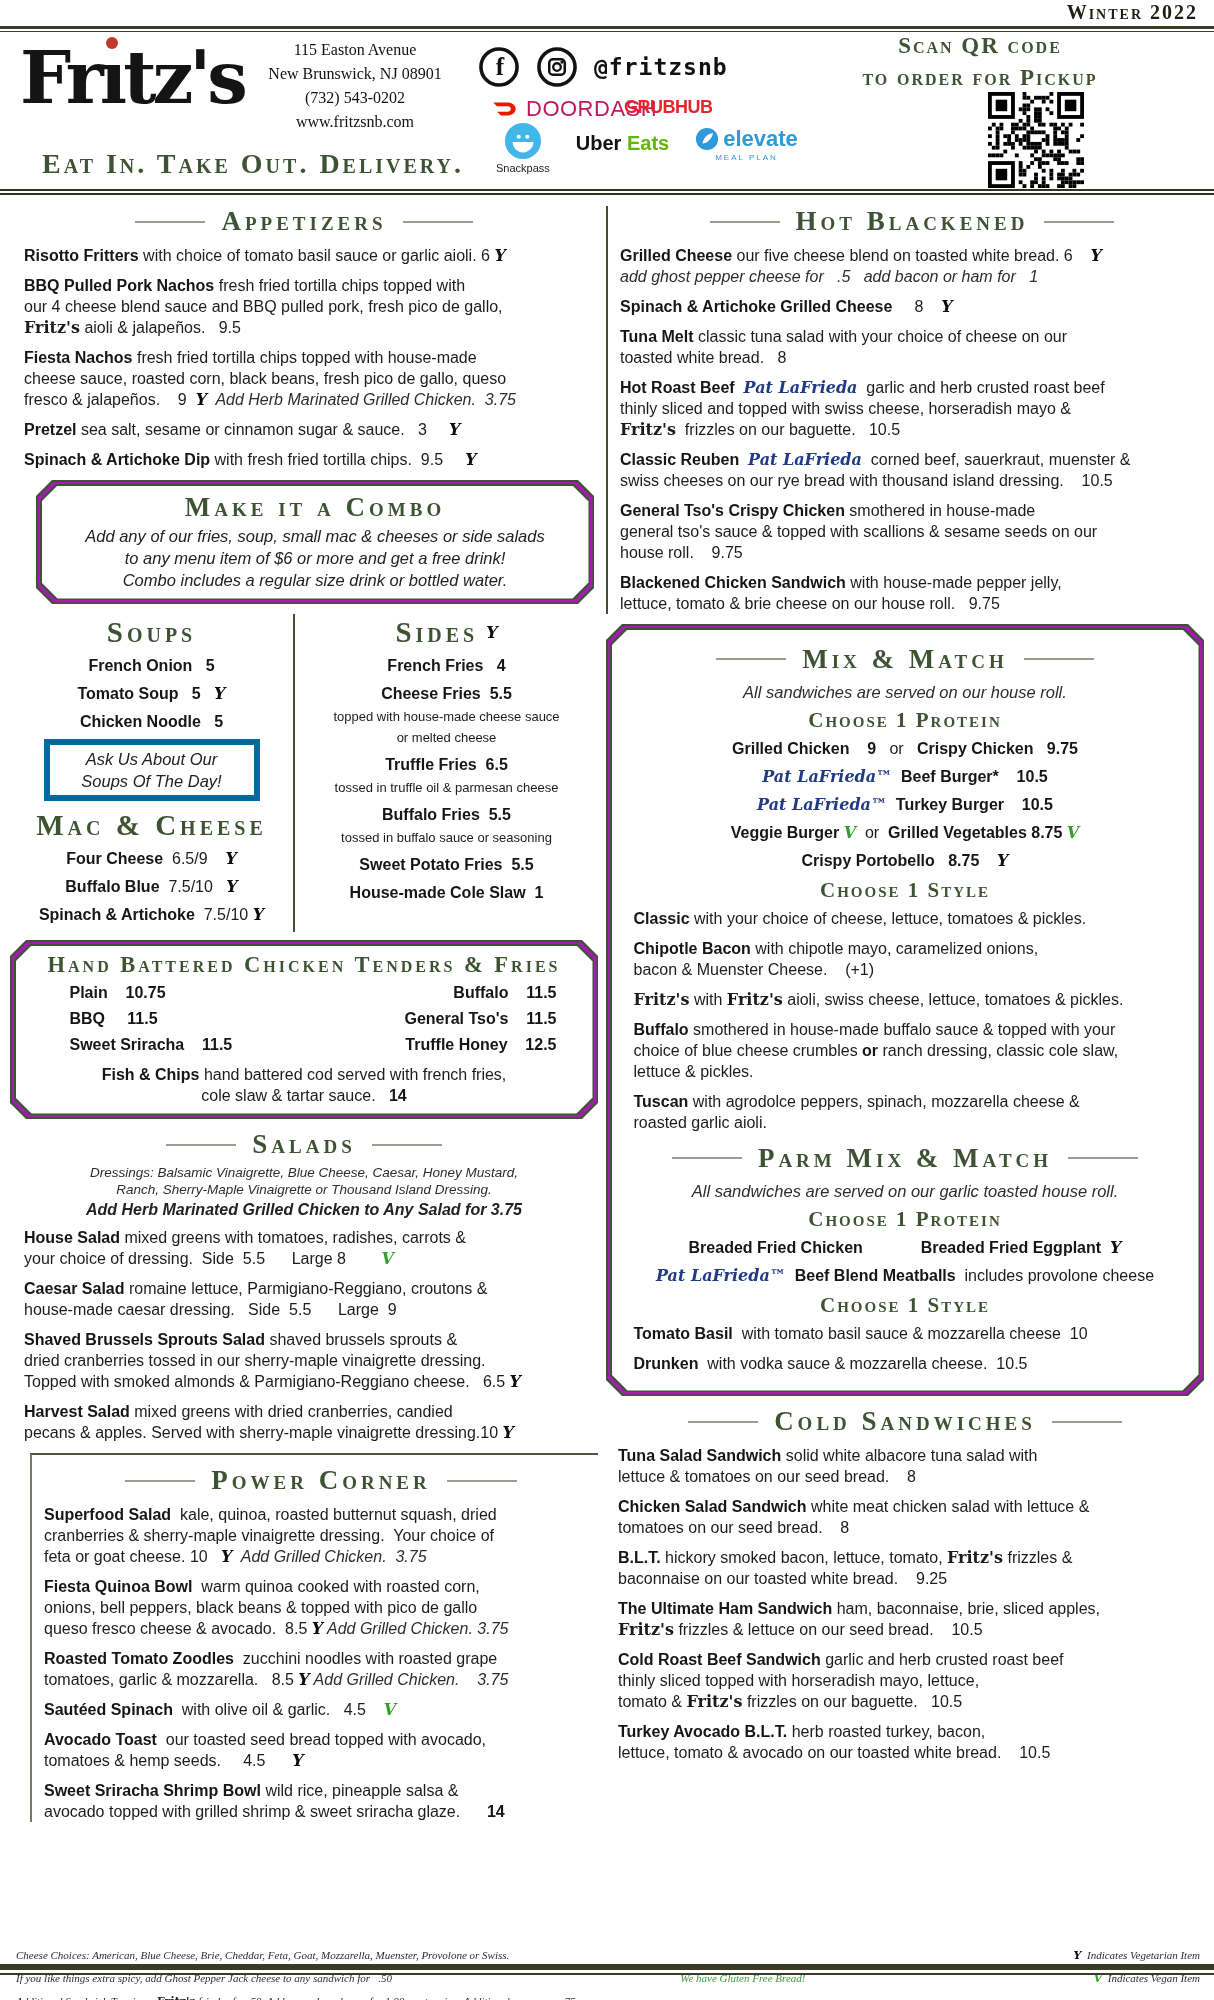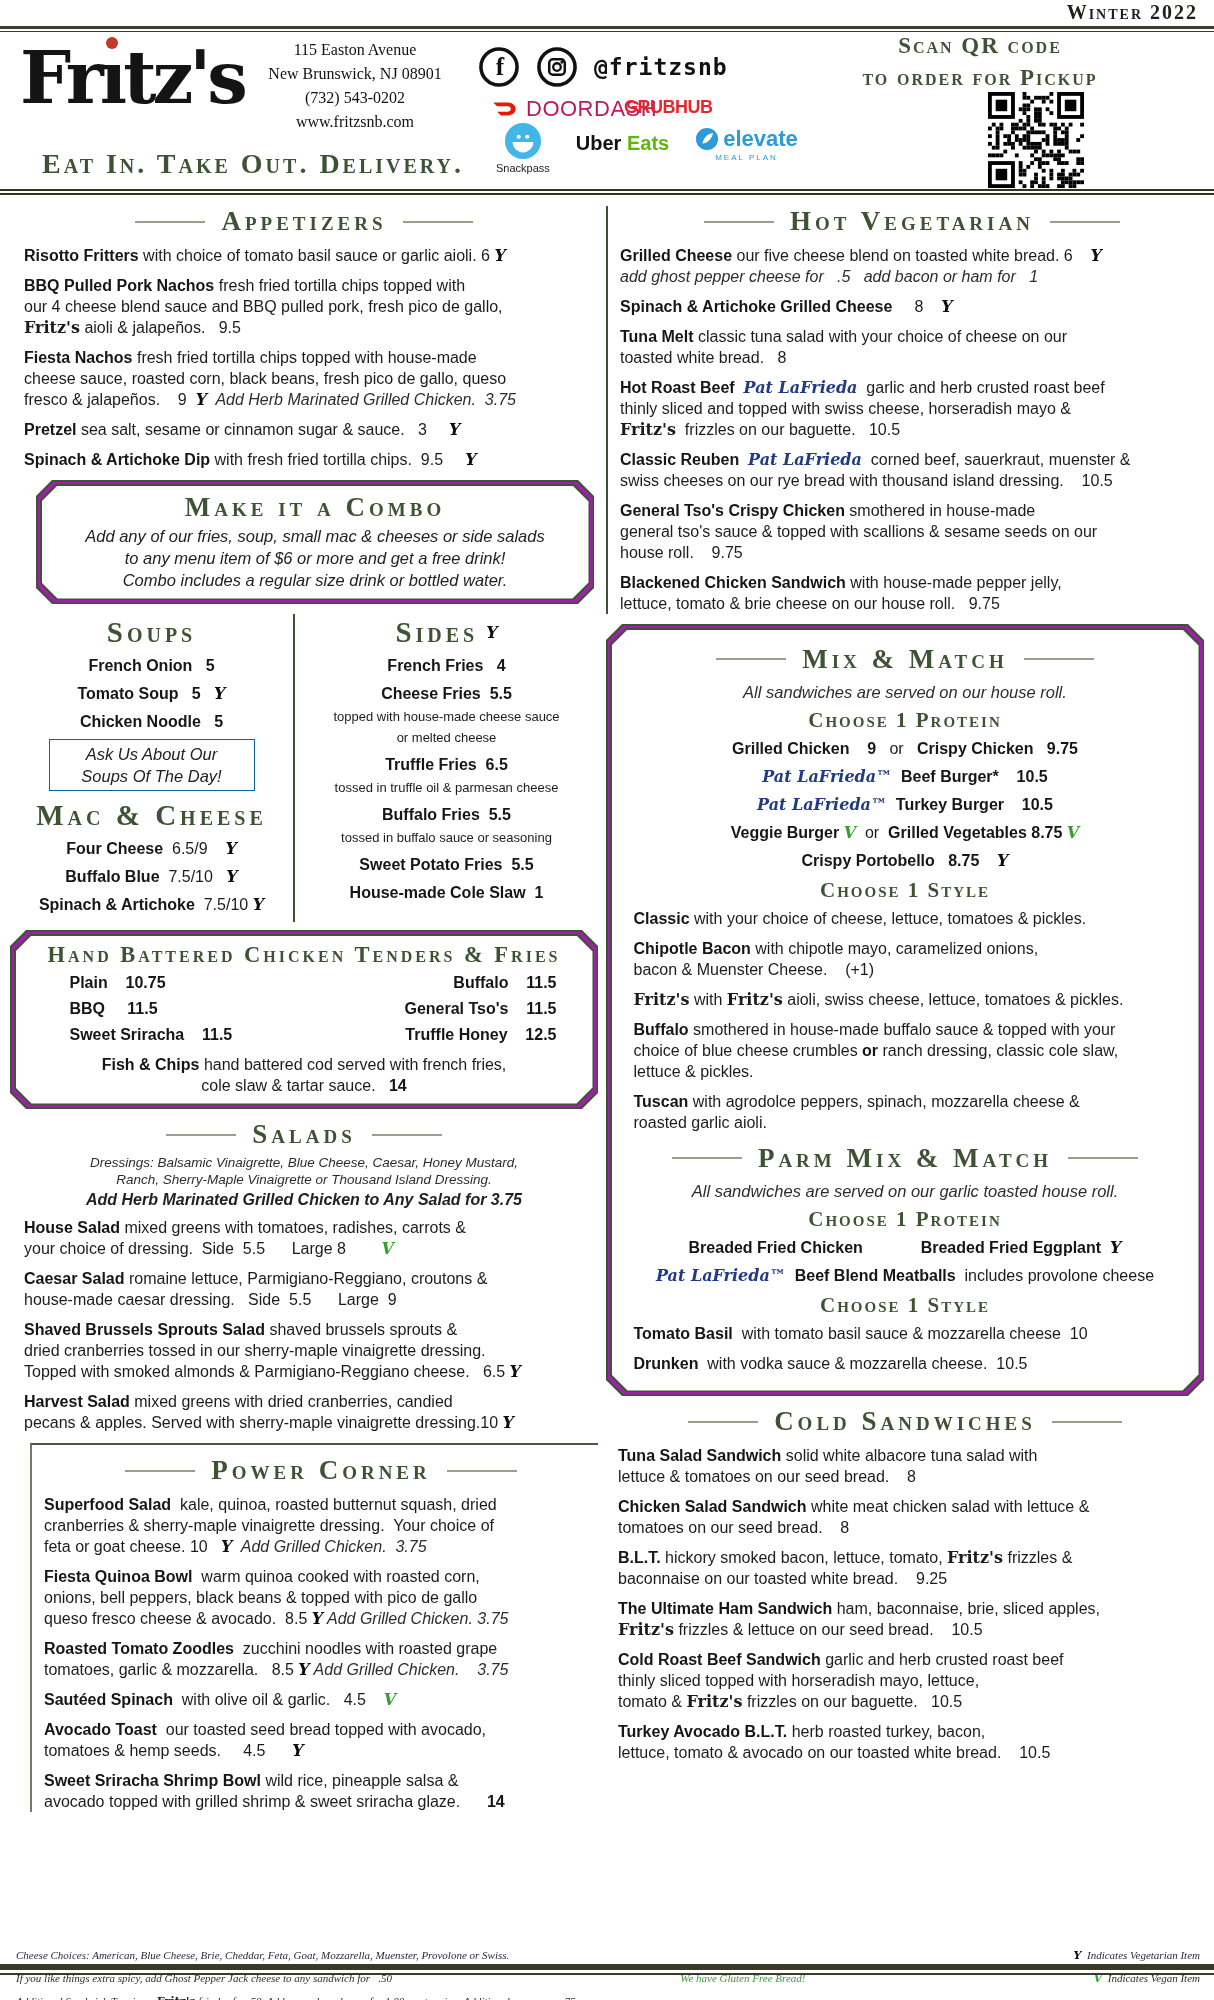--- a/index.html
+++ b/index.html
@@ -78,21 +78,21 @@
        calc(100% - 16px) 100%,16px 100%,0 calc(100% - 16px),0 16px);}
   .bx1{background:#3e5334;padding:1.5px;}
   .bx2{background:#a21caf;padding:2.5px;}
   .bx3{background:#3e5334;padding:1.5px;}
   .bx4{background:#fff;padding:6px 12px 8px 12px;}
   .combo-wrap{margin:0 4px 10px 26px;}
   .combo-text{text-align:center;font-style:italic;font-size:16.5px;line-height:22px;color:#222;}
   
   .duo{display:grid;grid-template-columns:283px 1fr;margin-bottom:8px;}
   .duo-right{border-left:2px solid #3e5334;padding:0 6px;}
-  .soupbox{width:196px;margin:0 auto 8px auto;border:1px solid #0369a1;padding:3px 4px;
+  .soupbox{width:196px;margin:0 auto 8px auto;border:6px solid #0369a1;padding:3px 4px;
            font-style:italic;font-size:16.5px;line-height:22px;text-align:center;color:#222;}
   
   .t-grid{display:grid;grid-template-columns:1fr 1fr;margin:2px 8px 4px 8px;}
   .t-grid .items .mi{margin-bottom:5px;}
   .t-left{padding-left:34px;} .t-right{text-align:right;padding-right:16px;}
   .fish{text-align:center;white-space:pre-wrap;font-size:16px;line-height:21px;margin-top:2px;}
   
   .sub-sm{text-align:center;font-style:italic;font-size:13.5px;line-height:17px;color:#2d2d2d;margin-bottom:3px;}
   .sub-md{text-align:center;font-style:italic;font-weight:600;font-size:16px;color:#222;margin-bottom:8px;}
   
@@ -539,21 +539,21 @@
           </div>
       </section>
 
     </div>
 
     <div class="col">
 
       <section class="sec sec-hot">
         <div class="sec-head">
             <span class="dash"></span>
-            <h2>Hot Vegetarian</h2>
+            <h2>Hot Blackened</h2>
             <span class="dash"></span>
           </div>
         <div class="items">
             <div class="mi"><span class="s-b">Grilled Cheese</span><span class="s-n"> our five cheese blend on toasted white bread. 6    </span><span class="ic ic-veg"></span><span class="s-i">
 add ghost pepper cheese for   .5   add bacon or ham for   1</span></div>
             <div class="mi"><span class="s-b">Spinach &amp; Artichoke Grilled Cheese</span><span class="s-n">     8    </span><span class="ic ic-veg"></span></div>
             <div class="mi"><span class="s-b">Tuna Melt</span><span class="s-n"> classic tuna salad with your choice of cheese on our
 toasted white bread.   8</span></div>
             <div class="mi"><span class="s-b">Hot Roast Beef</span><span class="s-n">  </span><span class="s-lf">Pat LaFrieda</span><span class="s-n">  garlic and herb crusted roast beef
 thinly sliced and topped with swiss cheese, horseradish mayo &amp;

